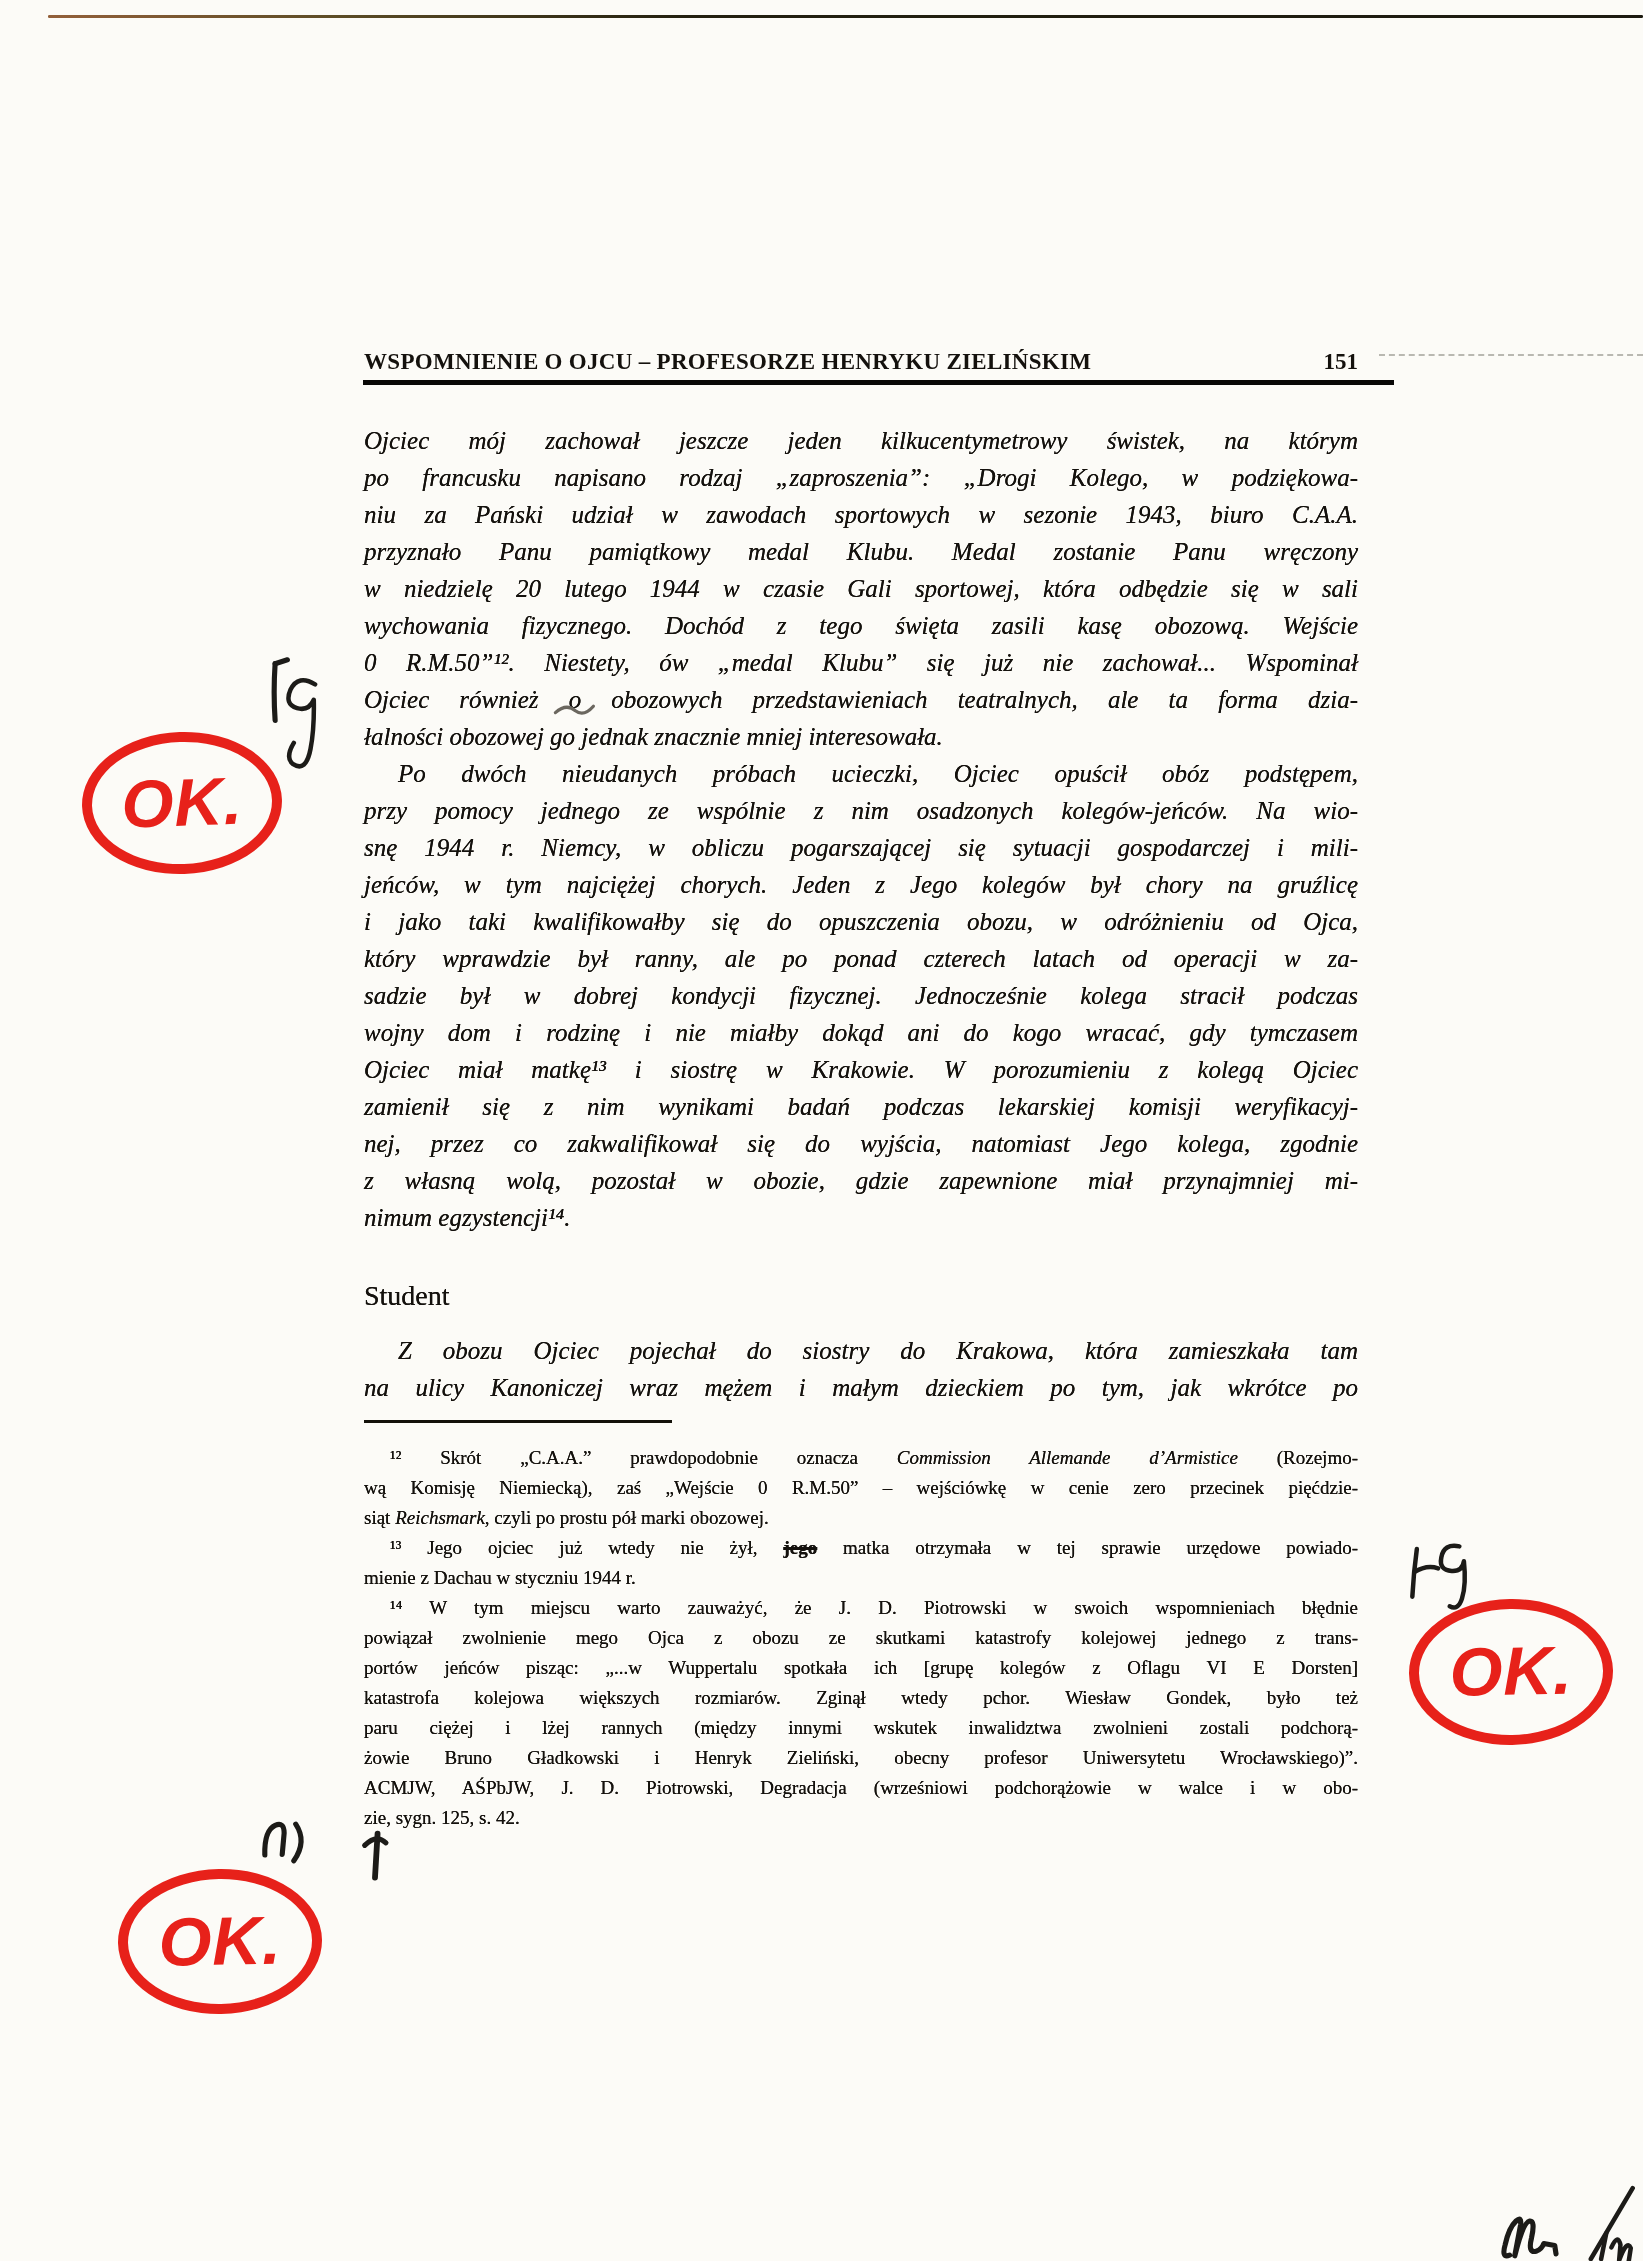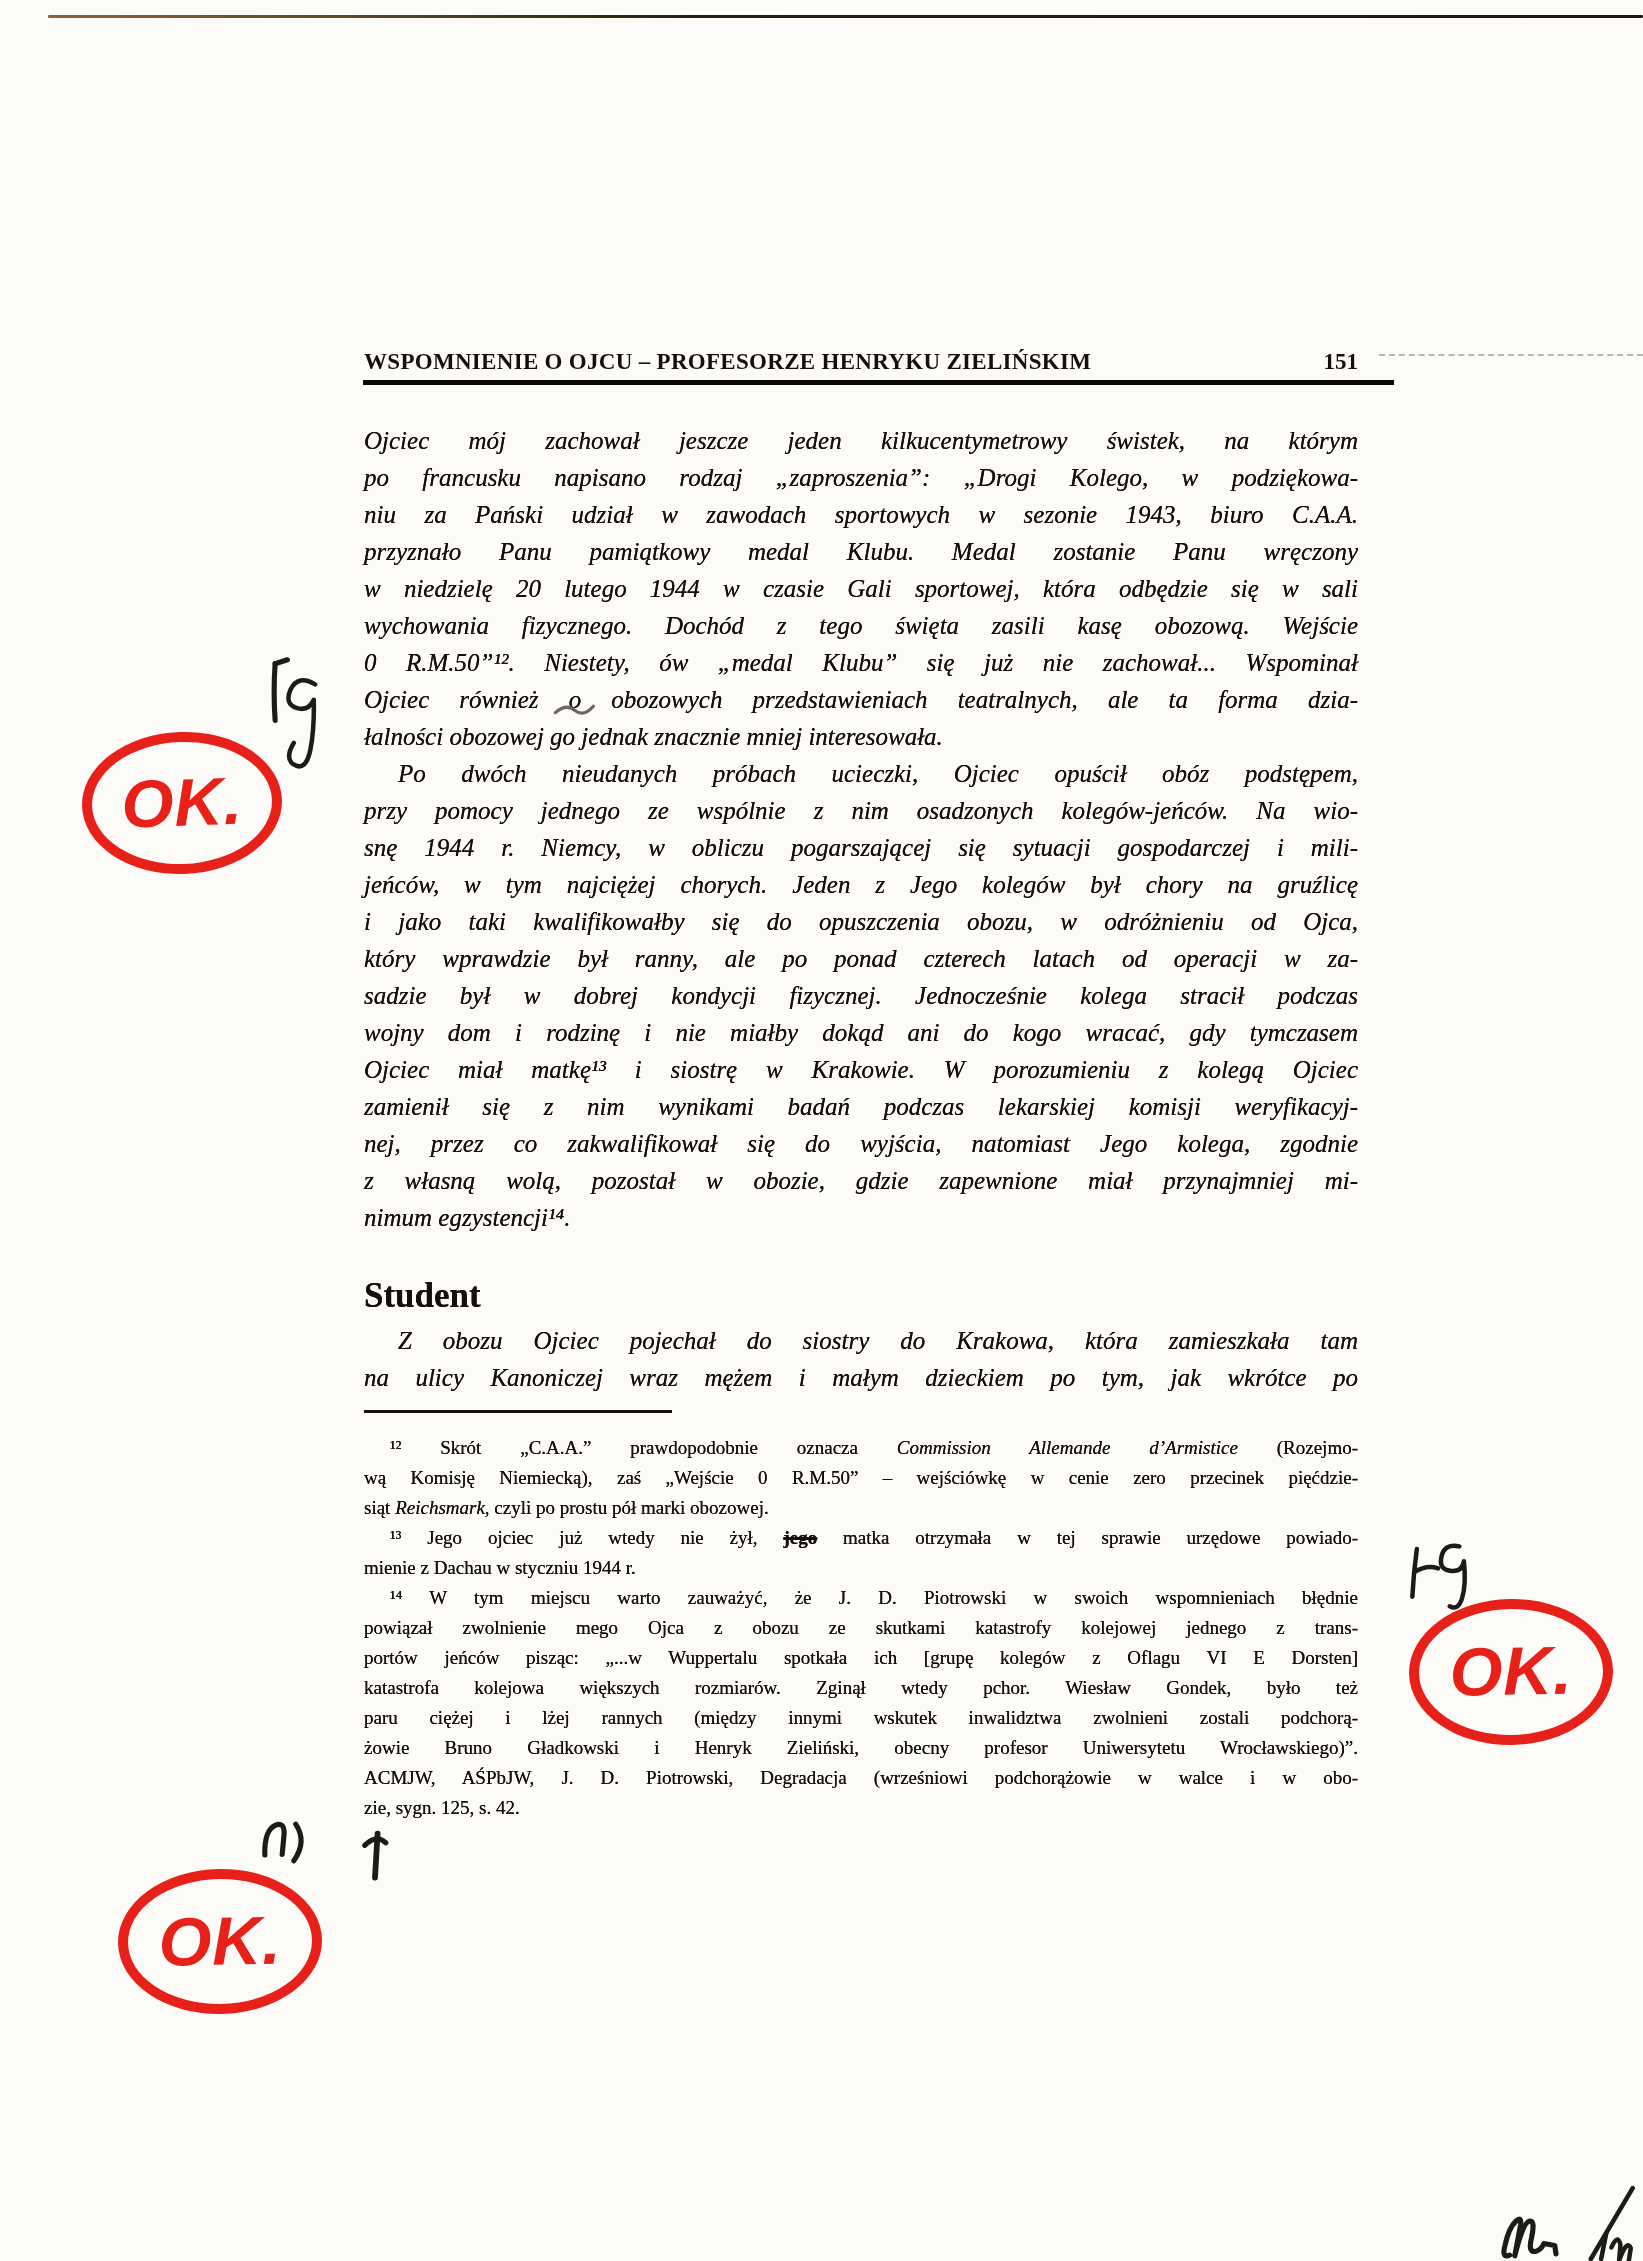--- a/index.html
+++ b/index.html
@@ -40,21 +40,21 @@
     text-shadow:0 0 0.5px #14110d;
     font-style:italic;
   }
   .fl{
     font-size:19px;line-height:30px;height:30px;white-space:nowrap;
     text-shadow:0 0 0.3px #14110d;
   }
   .j{white-space:normal;text-align:justify;text-align-last:justify;}
   .ind{text-indent:34px;}
   .fl.ind{text-indent:26px;}
-  .heading{font-size:35px;font-weight:700;line-height:39px;text-shadow:0 0 0.5px #14110d;}
+  .heading{font-size:28px;font-weight:400;line-height:39px;text-shadow:0 0 0.5px #14110d;}
   .fnrule{width:308px;height:2.6px;background:#131109;}
   .i{font-style:italic;}
   .strike{font-weight:700;text-decoration:line-through;text-decoration-thickness:2.6px;}
   
   .stamp{
     position:absolute;border:10.3px solid #e7211a;border-radius:50%;
     display:flex;align-items:center;justify-content:center;
     color:#e7211a;font-family:"Liberation Sans","DejaVu Sans",sans-serif;
     font-weight:700;font-style:italic;letter-spacing:0.6px;
   }
@@ -102,21 +102,21 @@
         <div class="bl j"><span>który wprawdzie był ranny, ale po ponad czterech latach od operacji w za-</span></div>
         <div class="bl j"><span>sadzie był w dobrej kondycji fizycznej. Jednocześnie kolega stracił podczas</span></div>
         <div class="bl j"><span>wojny dom i rodzinę i nie miałby dokąd ani do kogo wracać, gdy tymczasem</span></div>
         <div class="bl j"><span>Ojciec miał matkę¹³ i siostrę w Krakowie. W porozumieniu z kolegą Ojciec</span></div>
         <div class="bl j"><span>zamienił się z nim wynikami badań podczas lekarskiej komisji weryfikacyj-</span></div>
         <div class="bl j"><span>nej, przez co zakwalifikował się do wyjścia, natomiast Jego kolega, zgodnie</span></div>
         <div class="bl j"><span>z własną wolą, pozostał w obozie, gdzie zapewnione miał przynajmniej mi-</span></div>
         <div class="bl"><span>nimum egzystencji¹⁴.</span></div>
       </div>
       <div class="heading" style="margin-top: 40px;">Student</div>
-      <div style="margin-top: 7px;">
+      <div style="margin-top: 17px;">
         <div class="bl j ind"><span>Z obozu Ojciec pojechał do siostry do Krakowa, która zamieszkała tam</span></div>
         <div class="bl j"><span>na ulicy Kanoniczej wraz mężem i małym dzieckiem po tym, jak wkrótce po</span></div>
       </div>
       <div class="fnrule" style="margin-top: 14px;"></div>
       <div style="margin-top: 20.6px;">
         <div class="fl j ind"><span>¹² Skrót „C.A.A.” prawdopodobnie oznacza </span><span class="i">Commission Allemande d’Armistice</span><span> (Rozejmo-</span></div>
         <div class="fl j"><span>wą Komisję Niemiecką), zaś „Wejście 0 R.M.50” – wejściówkę w cenie zero przecinek pięćdzie-</span></div>
         <div class="fl"><span>siąt </span><span class="i">Reichsmark</span><span>, czyli po prostu pół marki obozowej.</span></div>
       </div>
       <div>

